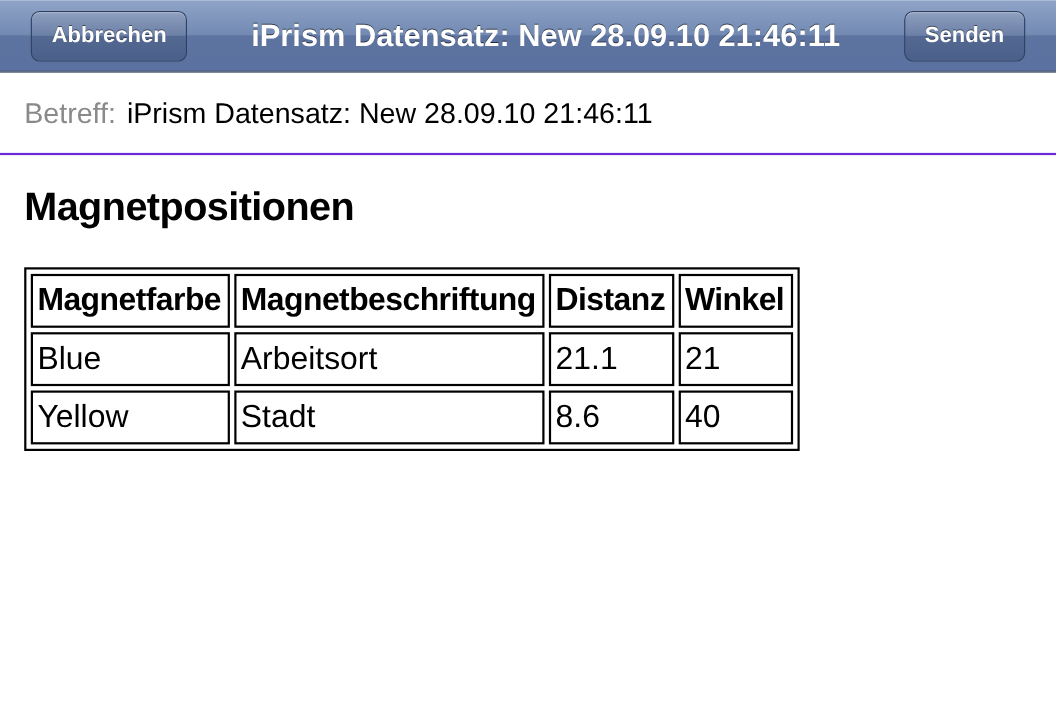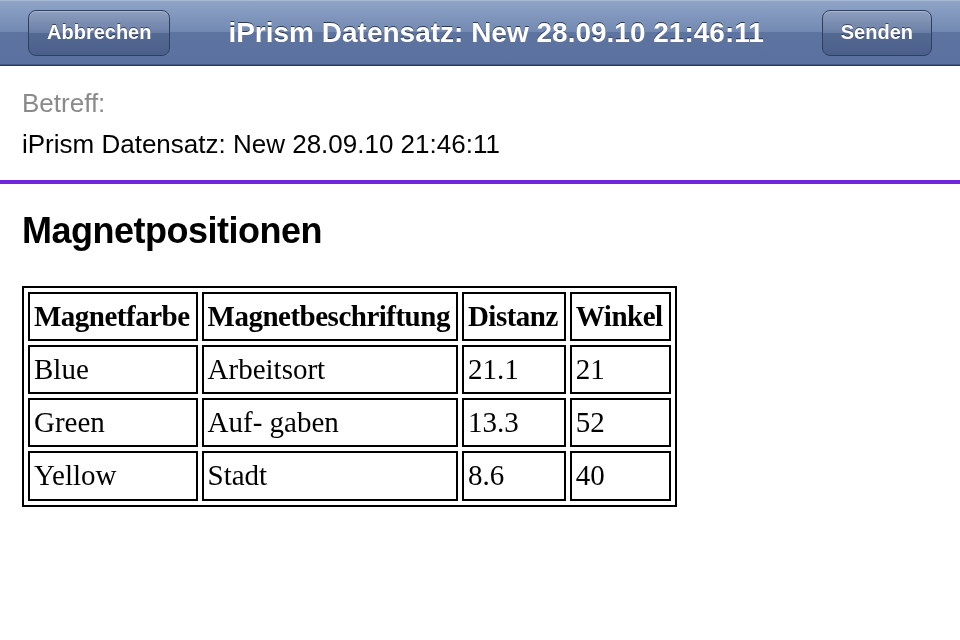--- a/index.html
+++ b/index.html
@@ -43,23 +43,22 @@
       color: #fff;
       text-shadow: 0 -1px 0 rgba(0,0,0,0.6);
       white-space: nowrap;
       overflow: hidden;
       padding: 0 8px;
     }
     .subject-row {
       display: flex;
       align-items: baseline;
       padding: 22px 22px 20px 22px;
-      border-bottom: 4px solid #6d28d9;
+      border-bottom: 2px solid #6d28d9;
       gap: 10px;
-      flex-direction: column;
     }
     .subject-label {
       font-size: 26px;
       color: #8a8a8a;
     }
     .subject-value {
       font-size: 26px;
       color: #000;
     }
     .content {
@@ -79,21 +78,20 @@
       border: 2px solid #000;
       font-family: Helvetica, Arial, sans-serif;
     }
     .data-table th, .data-table td {
       border: 2px solid #000;
       padding: 3px 6px 3px 4px;
       font-size: 29px;
       text-align: left;
       white-space: nowrap;
       line-height: 1.35;
-      font-family: Liberation Serif, serif;
     }
     .data-table th {
       font-weight: bold;
       letter-spacing: -0.5px;
     }
     .data-table td {
       font-weight: normal;
     }
   </style>
 </head>
@@ -123,26 +121,20 @@
       </tr>
     </thead>
     <tbody>
       <tr>
         <td>Blue</td>
         <td>Arbeitsort</td>
         <td>21.1</td>
         <td>21</td>
       </tr>
       <tr>
-        <td>Green</td>
-        <td>Auf- gaben</td>
-        <td>13.3</td>
-        <td>52</td>
-      </tr>
-      <tr>
         <td>Yellow</td>
         <td>Stadt</td>
         <td>8.6</td>
         <td>40</td>
       </tr>
     </tbody>
   </table>
 </div>
 
 </body></html>

